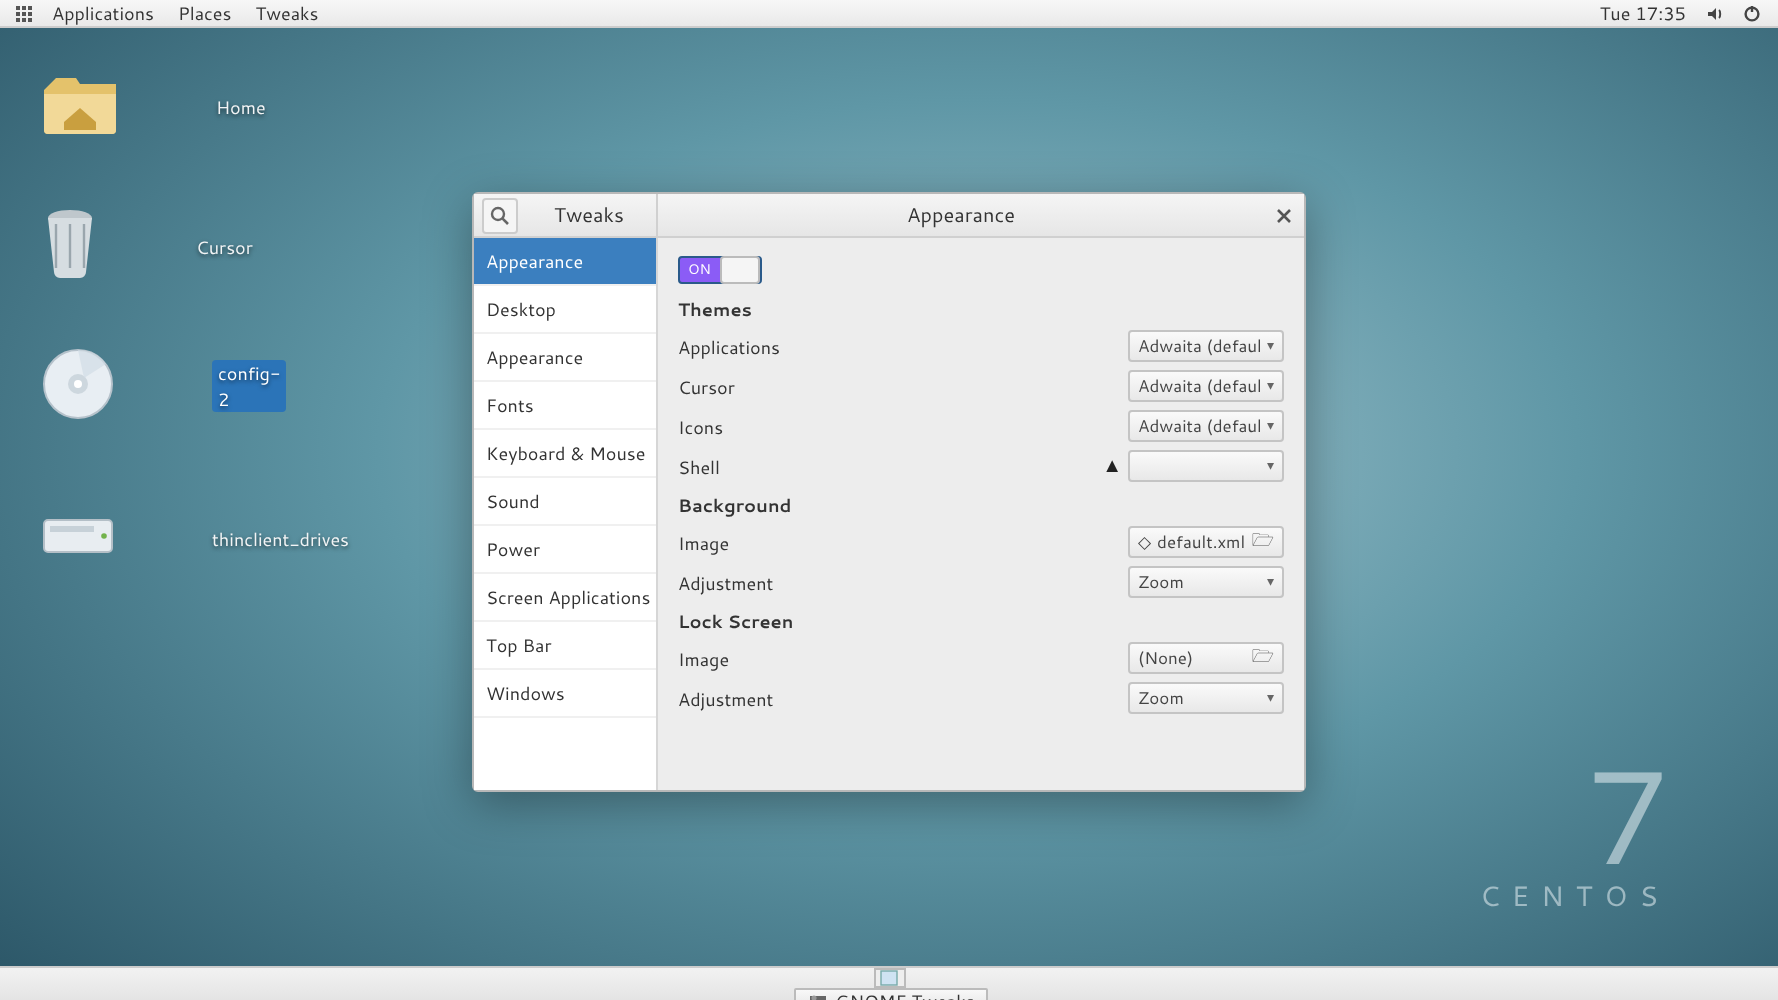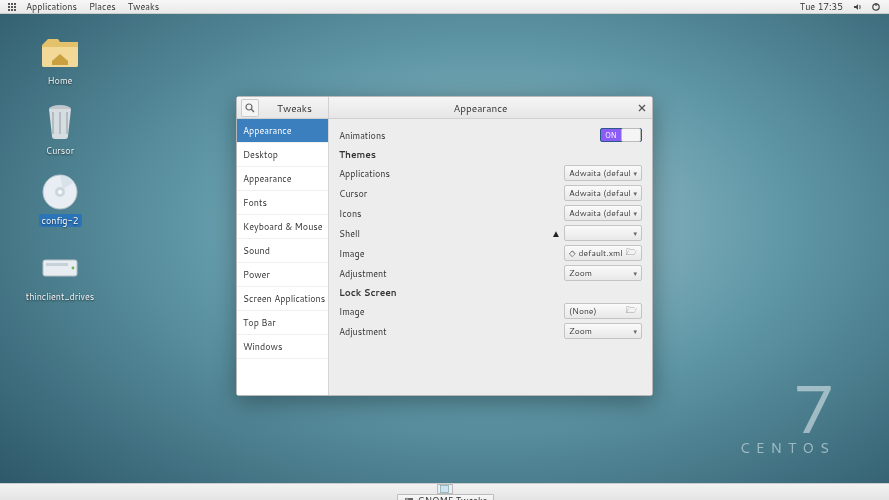--- a/index.html
+++ b/index.html
@@ -19,23 +19,24 @@
   display: flex; align-items: center;
   font-size: 9px; color: #333;
   padding: 0 4px;
 }
 .top-panel .menu-item { padding: 0 6px; cursor: pointer; }
 .top-panel .spacer { flex: 1; }
 .top-panel .tray-icon { padding: 0 4px; display: flex; align-items: center; }
 
 
 .dicon {
-  position: absolute; width: 80px; display: flex; flex-direction: column; align-items: center;
+  position: absolute; width: 80px; display: flex; align-items: center;
   font-size: 9px; color: #f2f4f5; text-shadow: 0 1px 2px rgba(0,0,0,.6);
   cursor: pointer;
+  gap: 48px;
 }
 .dicon .glyph {
   width: 40px; height: 40px; margin-bottom: 2px; display: flex; align-items: center; justify-content: center;
 }
 .dicon.sel span.label { background: #2b74b8; color: #fff; border-radius: 2px; padding: 0 3px; }
 
 
 .window {
   position: absolute; left: 236px; top: 96px; width: 417px; height: 300px;
   background: #ececec; border: 1px solid #b8b8b8; border-radius: 3px;
@@ -252,21 +253,20 @@
       <div class="item">Keyboard &amp; Mouse</div>
       <div class="item">Sound</div>
       <div class="item">Power</div>
       <div class="item">Screen Applications</div>
       <div class="item">Top Bar</div>
       <div class="item">Windows</div>
     </div>
 
     <div class="content">
       <div class="row">
-        <span class="label">Animations</span>
         <div class="toggle">
           <span class="txt">ON</span>
           <span class="knob"></span>
         </div>
       </div>
 
       <div class="sect">Themes</div>
 
       <div class="row">
         <span class="label">Applications</span>
@@ -287,20 +287,21 @@
           </div>
       </div>
       <div class="row">
         <span class="label">Shell</span>
         <span class="warn">▲</span>
         <div class="select empty">
             <span class="val"></span>
           </div>
       </div>
 
+      <div class="sect">Background</div>
       <div class="row">
         <span class="label">Image</span>
         <div class="filebtn">
           <span class="fi">
               <span>◇</span>
               <span>default.xml</span>
             </span>
           <span class="open">🗁</span>
         </div>
       </div>

